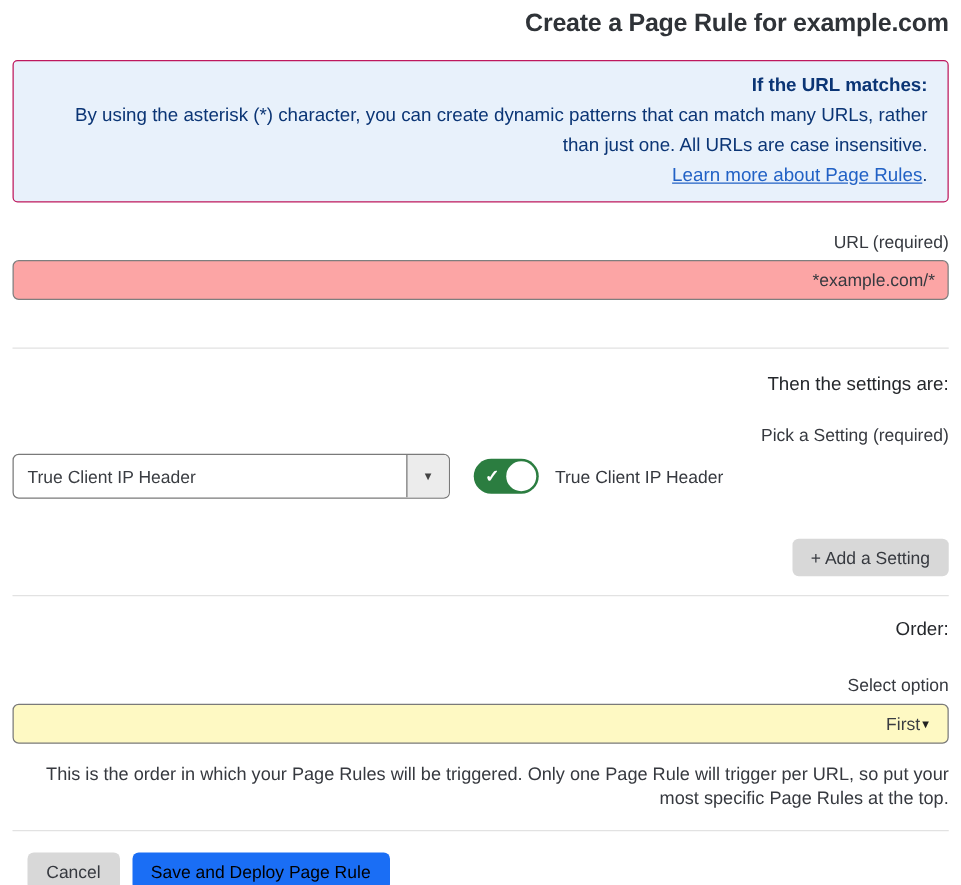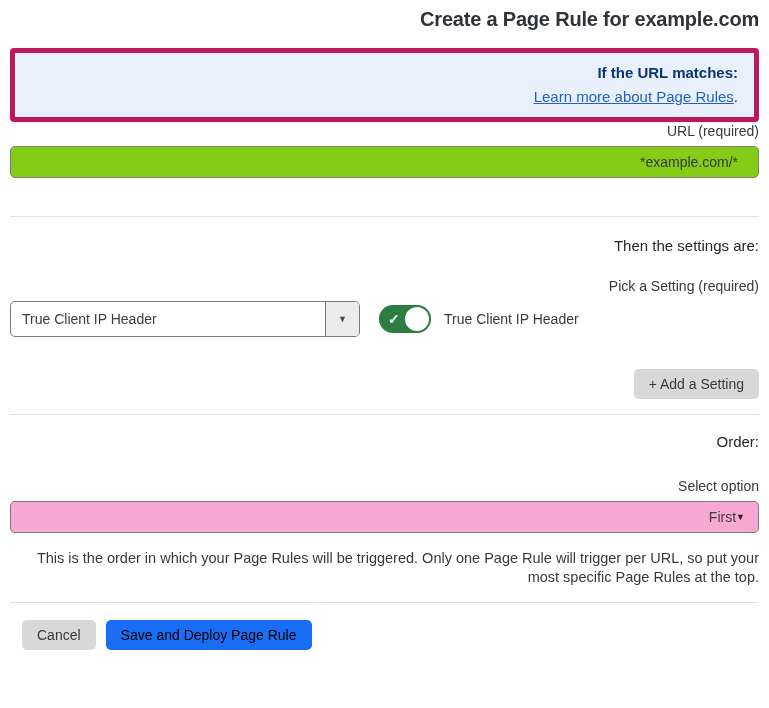--- a/index.html
+++ b/index.html
@@ -14,47 +14,48 @@
   .page-title {
     font-size: 20px;
     line-height: 26px;
     font-weight: bold;
     color: #2f3338;
     margin-bottom: 16px;
     letter-spacing: -0.2px;
   }
   .info-box {
     background: #e8f1fb;
-    border: 5px solid #be185d;
+    border: 1px solid #be185d;
     border-radius: 4px;
     padding: 8px 16px;
     color: #0b3575;
     font-size: 15px;
     line-height: 24px;
+    margin-bottom: 22px;
   }
   .info-box .info-heading { font-weight: bold; }
   .info-box a.info-link {
     color: #2161c5;
     text-decoration: underline;
     cursor: pointer;
   }
   .field-label {
     font-size: 14px;
     line-height: 18px;
     color: #36393f;
     margin-bottom: 6px;
   }
   .url-input {
     display: block;
     width: 100%;
     height: 32px;
-    background: #84cc16;
+    background: #fca5a5;
     border: 1px solid #7e7e7e;
     border-radius: 5px;
-    padding: 0 20px;
+    padding: 0 10px;
     font-family: "Liberation Sans", sans-serif;
     font-size: 14px;
     color: #36393f;
   }
   hr.divider {
     border: none;
     border-top: 1px solid #e2e2e2;
   }
   .hr-1 { margin-top: 38px; margin-bottom: 20px; }
   .hr-2 { margin-top: 15px; margin-bottom: 18px; }
@@ -150,21 +151,21 @@
     color: #36393f;
   }
   .btn-blue {
     background: #1a6ef5;
     color: #000000;
   }
   .add-setting-btn { margin-top: 32px; }
   .order-select {
     width: 100%;
     height: 32px;
-    background: #f9a8d4;
+    background: #fef9c3;
     border: 1px solid #7a7a7a;
     border-radius: 5px;
     display: flex;
     align-items: center;
     padding: 0 13px 0 11px;
     cursor: pointer;
   }
   .order-select .select-value {
     flex: 1;
     font-size: 14px;
@@ -189,20 +190,21 @@
 </style>
 </head>
 <body>
 
 
 
 <h1 class="page-title">Create a Page Rule for example.com</h1>
 
 <div class="info-box">
   <div class="info-heading">If the URL matches:</div>
+  <div class="info-body">By using the asterisk (*) character, you can create dynamic patterns that can match many URLs, rather than just one. All URLs are case insensitive.</div>
   <div><a class="info-link">Learn more about Page Rules</a><span>.</span></div>
 </div>
 
 <div class="field-label">URL (required)</div>
 <input class="url-input" type="text" value="*example.com/*" style="">
 
 <hr class="divider hr-1">
 
 <div class="section-heading">Then the settings are:</div>
 

